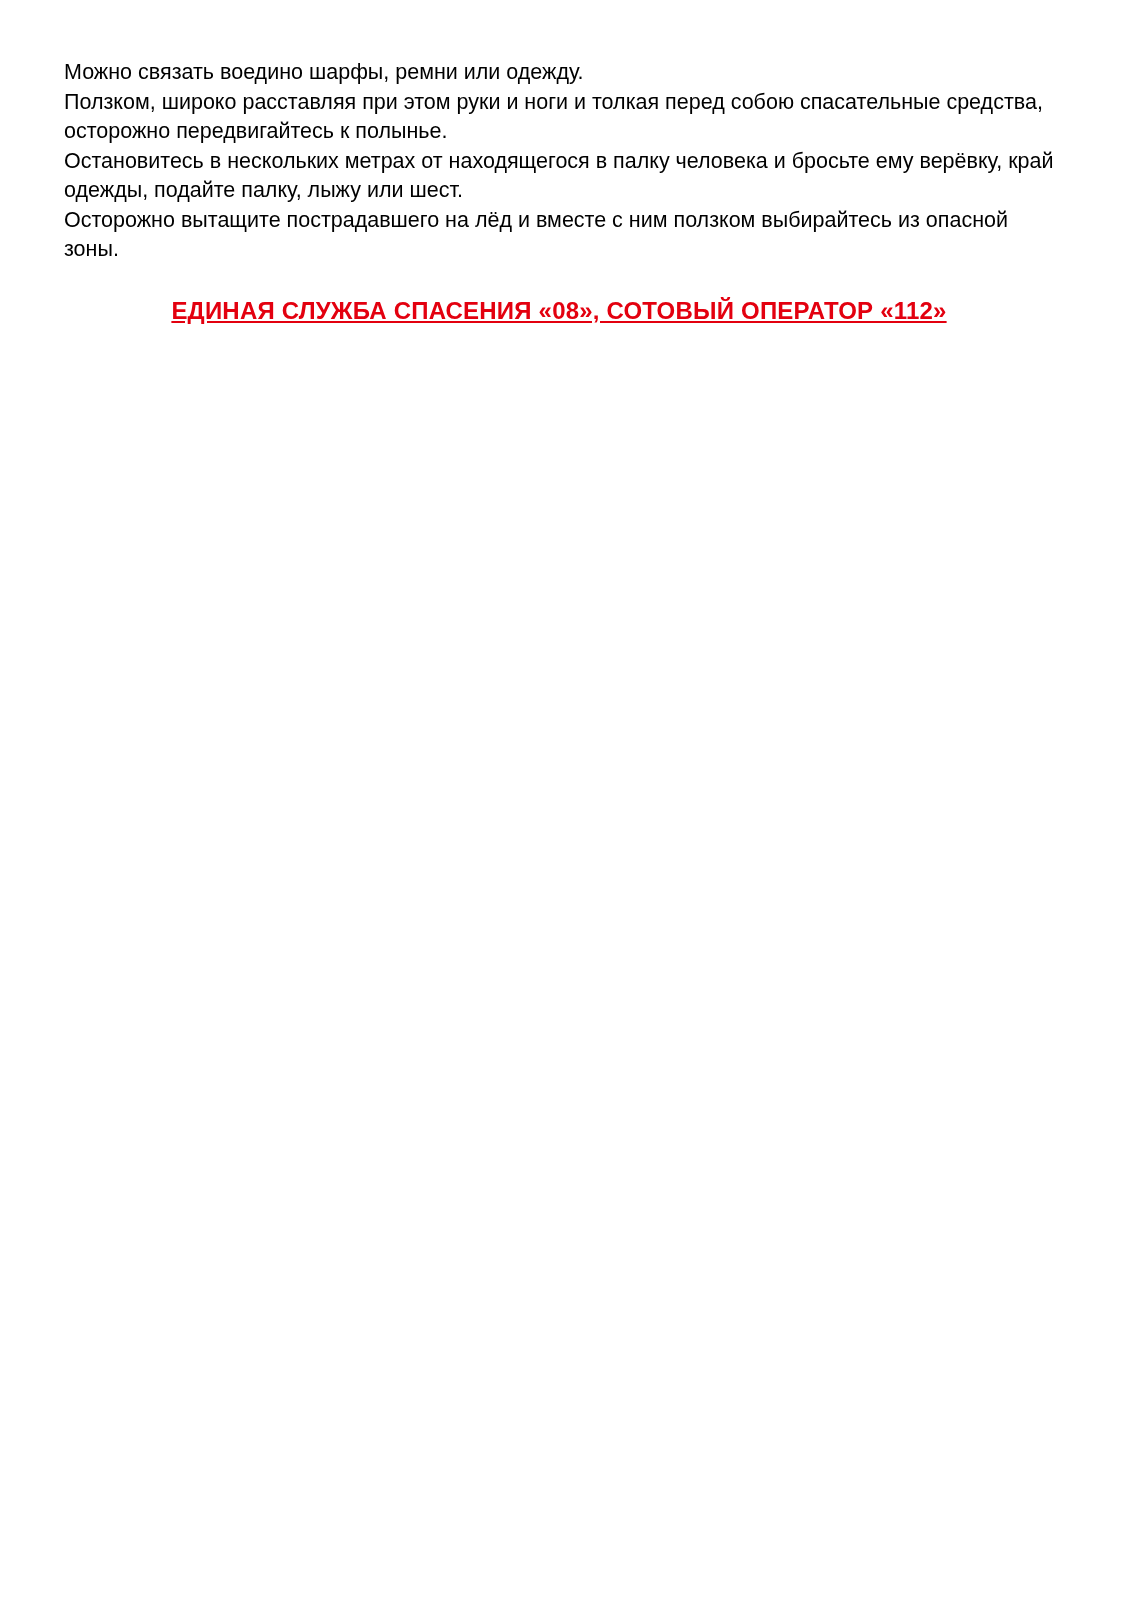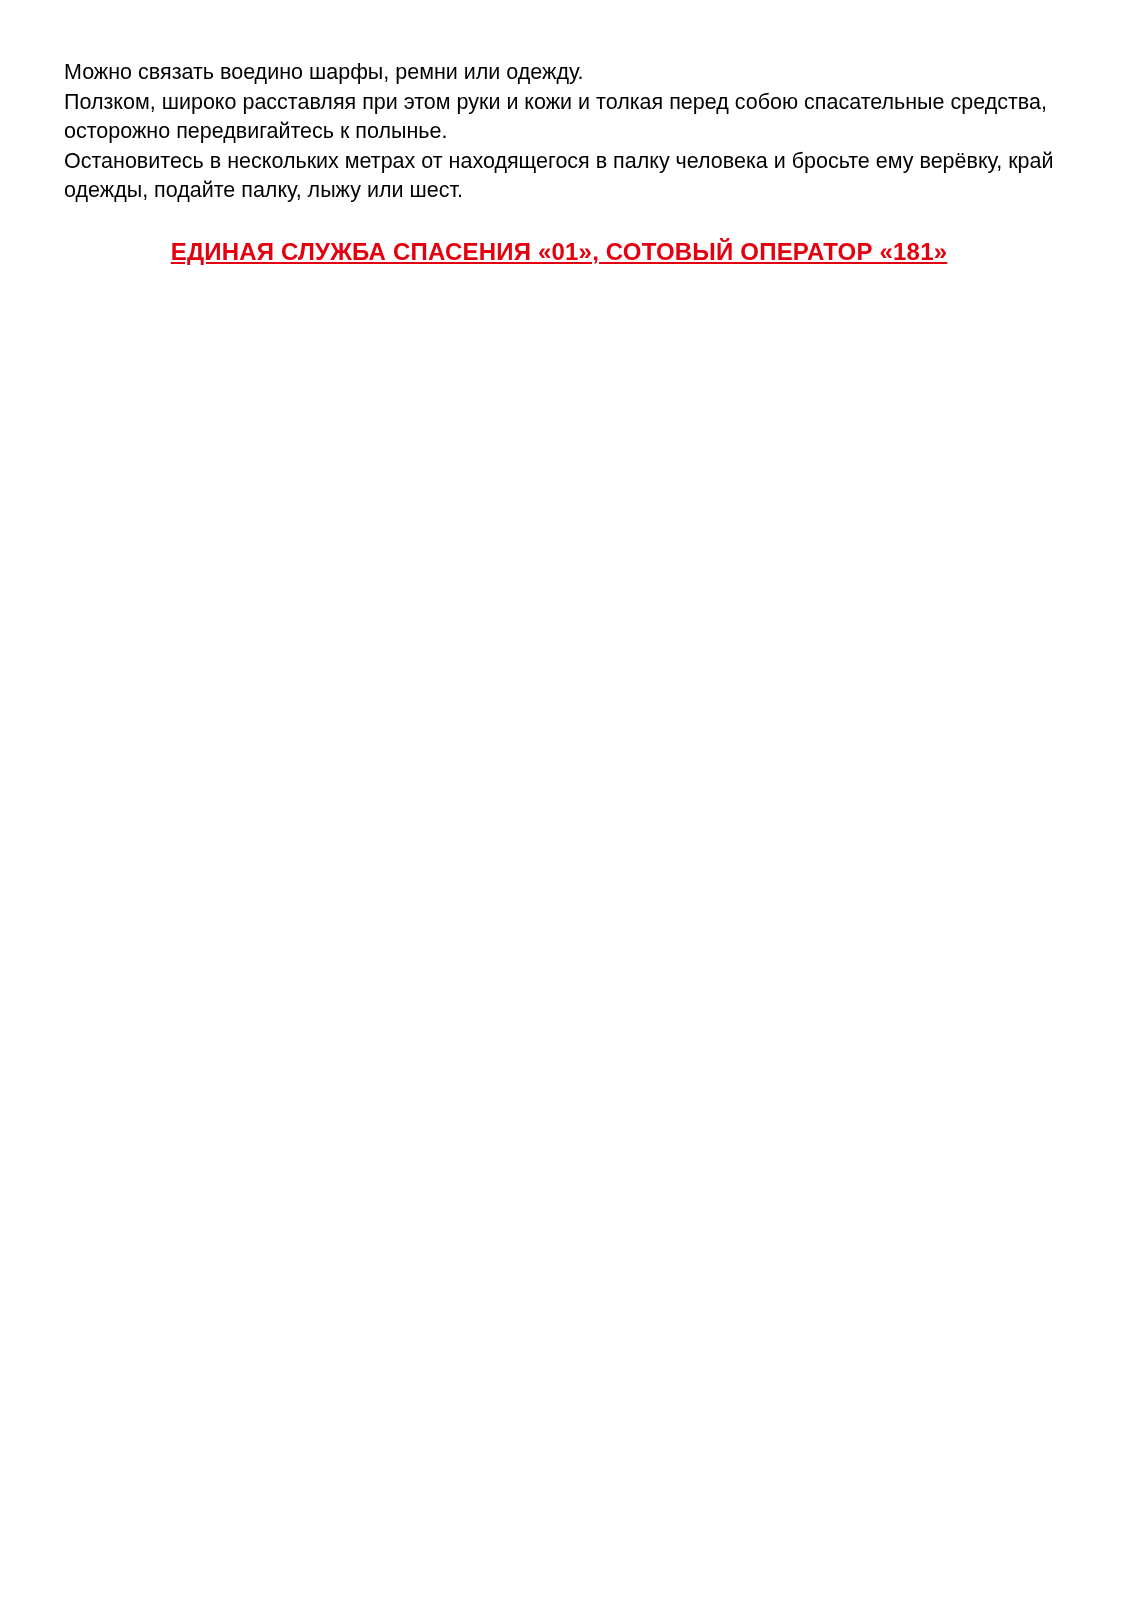--- a/index.html
+++ b/index.html
@@ -45,17 +45,18 @@
     line-height: 32px;
     letter-spacing: 0.2px;
   }
 </style>
 </head>
 <body>
 
 <div class="page">
   <div class="content">
     <p class="para">Можно связать воедино шарфы, ремни или одежду.</p>
-    <p class="para">Ползком, широко расставляя при этом руки и кожи и толкая перед собою спасательные средства, осторожно передвигайтесь к полынье.</p>
+    <p class="para">Ползком, широко расставляя при этом руки и ноги и толкая перед собою спасательные средства, осторожно передвигайтесь к полынье.</p>
     <p class="para">Остановитесь в нескольких метрах от находящегося в палку человека и бросьте ему верёвку, край одежды, подайте палку, лыжу или шест.</p>
-    <div class="emergency">ЕДИНАЯ СЛУЖБА СПАСЕНИЯ «01», СОТОВЫЙ ОПЕРАТОР «181»</div>
+    <p class="para">Осторожно вытащите пострадавшего на лёд и вместе с ним ползком выбирайтесь из опасной зоны.</p>
+    <div class="emergency">ЕДИНАЯ СЛУЖБА СПАСЕНИЯ «08», СОТОВЫЙ ОПЕРАТОР «112»</div>
   </div>
 </div>
 
 </body></html>

